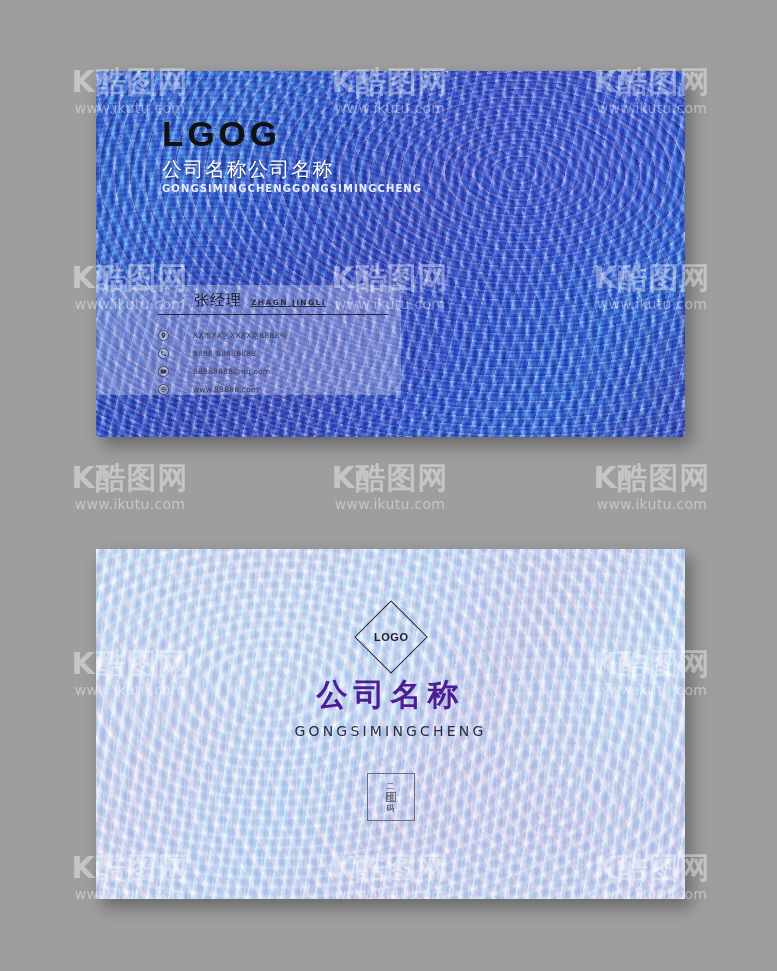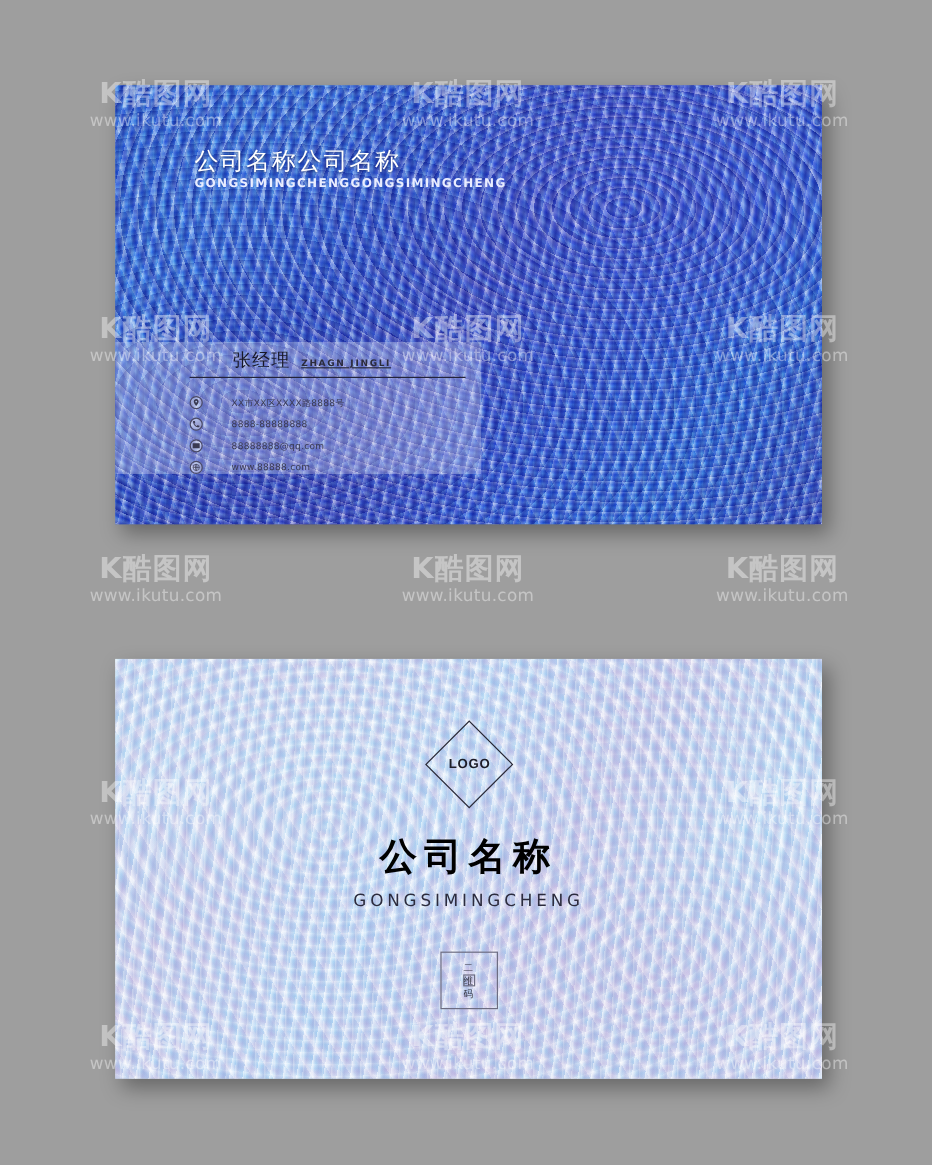--- a/index.html
+++ b/index.html
@@ -20,21 +20,21 @@
   .wm-layer { position:absolute; inset:0; pointer-events:none; z-index:60; }
   .wm {
     position:absolute;
     width:160px;
     text-align:center;
     opacity:.40;
     color:#fff;
     user-select:none;
   }
   .wm .wm-logo {
-    font-size:24px;
+    font-size:30px;
     letter-spacing:1px;
     font-weight:700;
     line-height:1.05;
     font-family:"DejaVu Sans", sans-serif;
     white-space:nowrap;
   }
   .wm .wm-url {
     font-size:14px;
     letter-spacing:.3px;
     margin-top:2px;
@@ -185,22 +185,22 @@
     transform:rotate(45deg);
     display:flex; align-items:center; justify-content:center;
   }
   .diamond span {
     transform:rotate(-45deg);
     font-size:11px; font-weight:700; color:#1d1d28;
     letter-spacing:.6px;
     font-family:"Liberation Sans", sans-serif;
   }
   .back-cn {
-    margin-top:36px;
-    font-size:31px; font-weight:700; color:#000000;
+    margin-top:16px;
+    font-size:31px; font-weight:700; color:#4c1d95;
     letter-spacing:6px;
     line-height:1;
     font-family:"DejaVu Sans", sans-serif;
   }
   .back-py {
     margin-top:14px;
     font-size:14px; color:#2c2c3e;
     letter-spacing:3.2px; line-height:1;
     font-family:"DejaVu Sans", sans-serif;
   }
@@ -224,20 +224,21 @@
 <body>
 
 <div id="stage">
 
   <div class="card" id="card-front">
     <div class="marble marble-front"></div>
 
     <div class="glass-panel"></div>
 
     <div class="front-head">
+      <div class="logo-text">LGOG</div>
       <div class="cn-name">公司名称公司名称</div>
       <div class="py-name">GONGSIMINGCHENGGONGSIMINGCHENG</div>
     </div>
 
     <div class="front-info">
       <div class="person-row">
         <span class="person-cn">张经理</span>
         <span class="person-py">ZHAGN JINGLI</span>
       </div>
       <div class="divider"></div>

